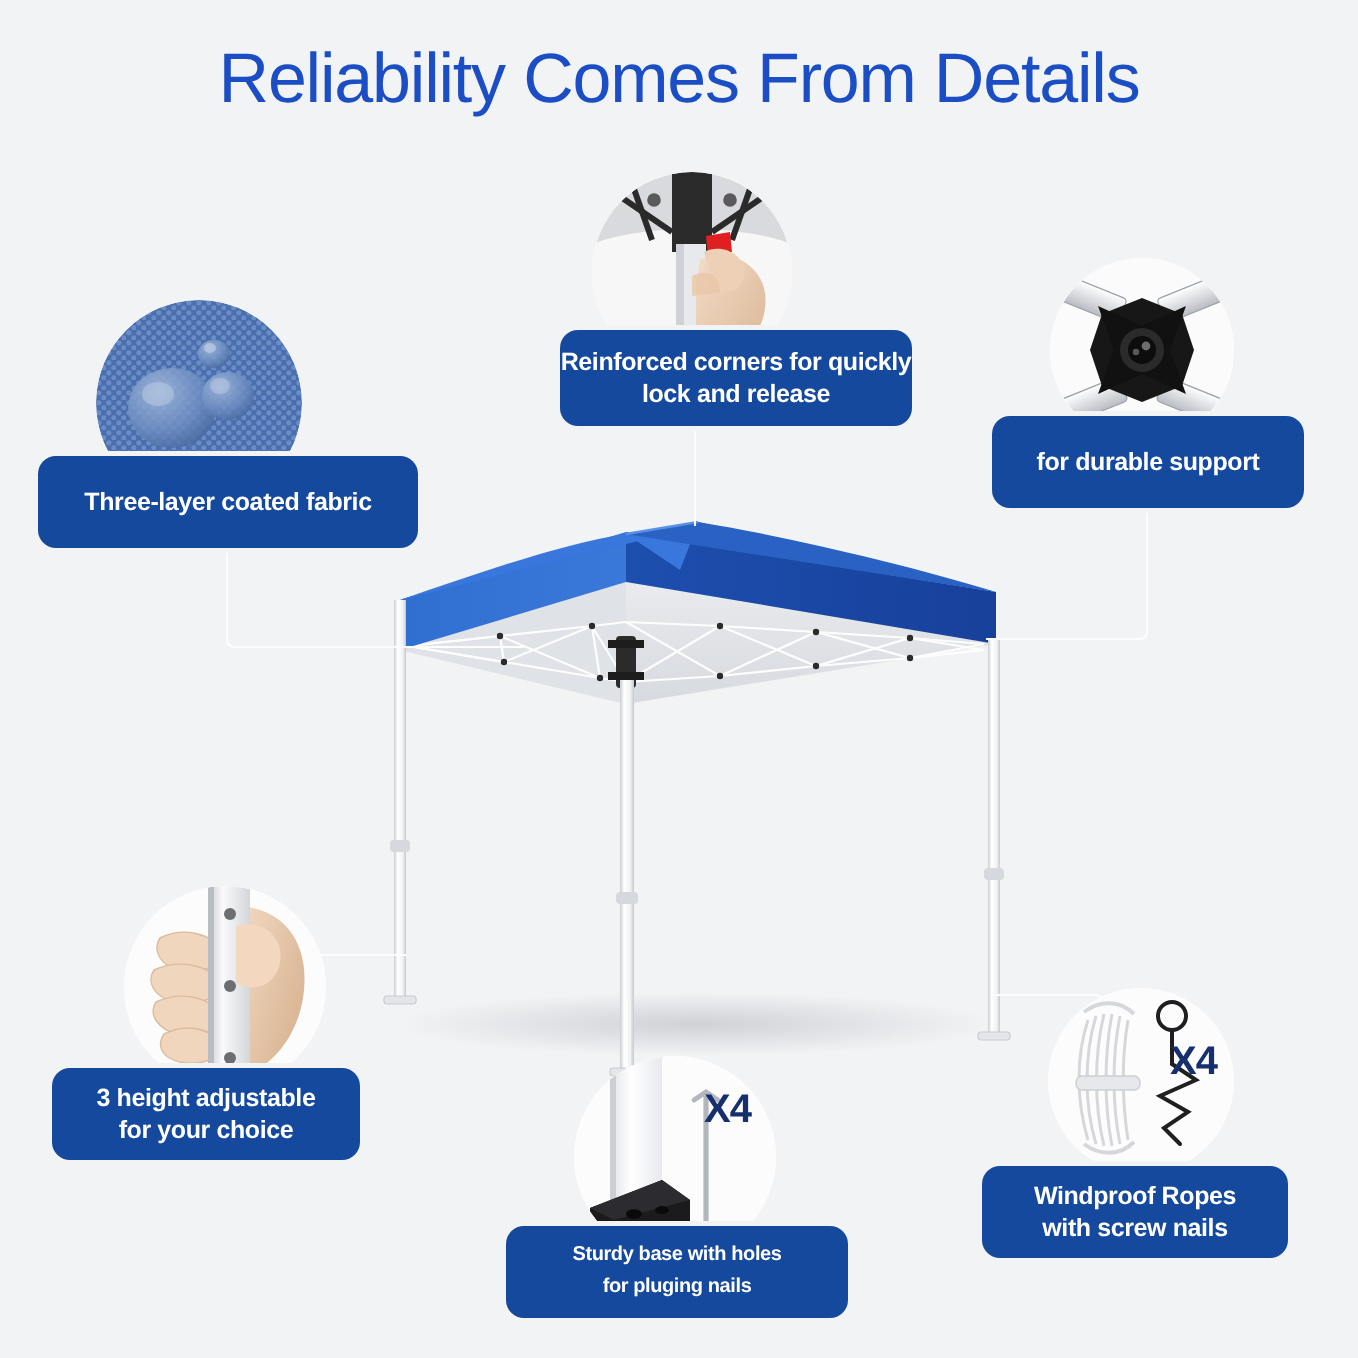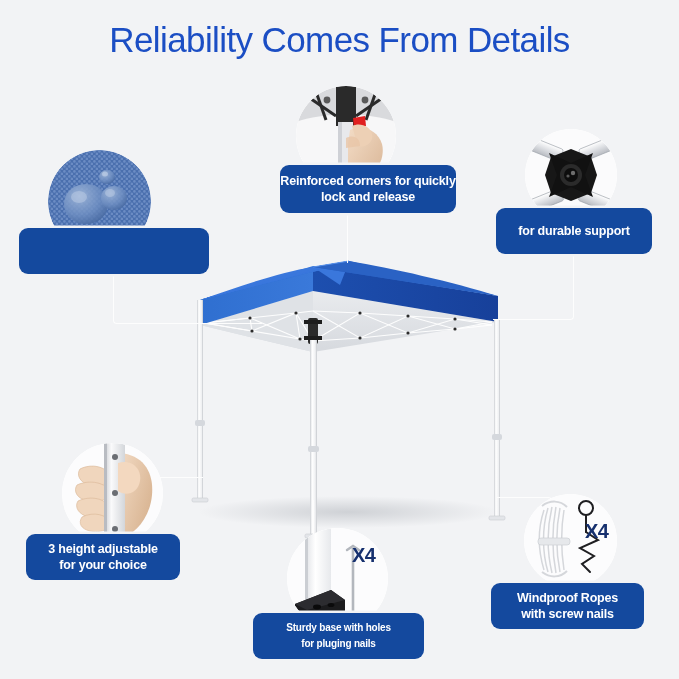--- a/index.html
+++ b/index.html
@@ -254,20 +254,21 @@
           <ellipse cx="59" cy="27" rx="8" ry="7" fill="url(#dropG)"></ellipse>
           <ellipse cx="57" cy="24" rx="3" ry="2.5" fill="#c4d3e9" opacity="0.6"></ellipse>
           <ellipse cx="60" cy="83" rx="7" ry="6" fill="url(#dropG)"></ellipse>
           <ellipse cx="58" cy="80" rx="2.6" ry="2" fill="#c4d3e9" opacity="0.6"></ellipse>
           <ellipse cx="22" cy="82" rx="5" ry="4" fill="url(#dropG)"></ellipse>
         </g>
       </svg>
     </div>
 
     <div class="label-box" style="left:19px; top:228px; width:190px; height:46px; font-size:12.5px; line-height:16px;">
+      <span class="ln">Three-layer coated fabric</span>
     </div>
   </div>
 
   <div class="callout">
     <div class="photo-circle" style="left:296px; top:86px; width:100px; height:100px;">
       <svg width="100" height="100" viewBox="0 0 100 100" xmlns="http://www.w3.org/2000/svg">
         <defs>
           <clipPath id="clipC">
               <circle cx="50" cy="50" r="50"></circle>
             </clipPath>

